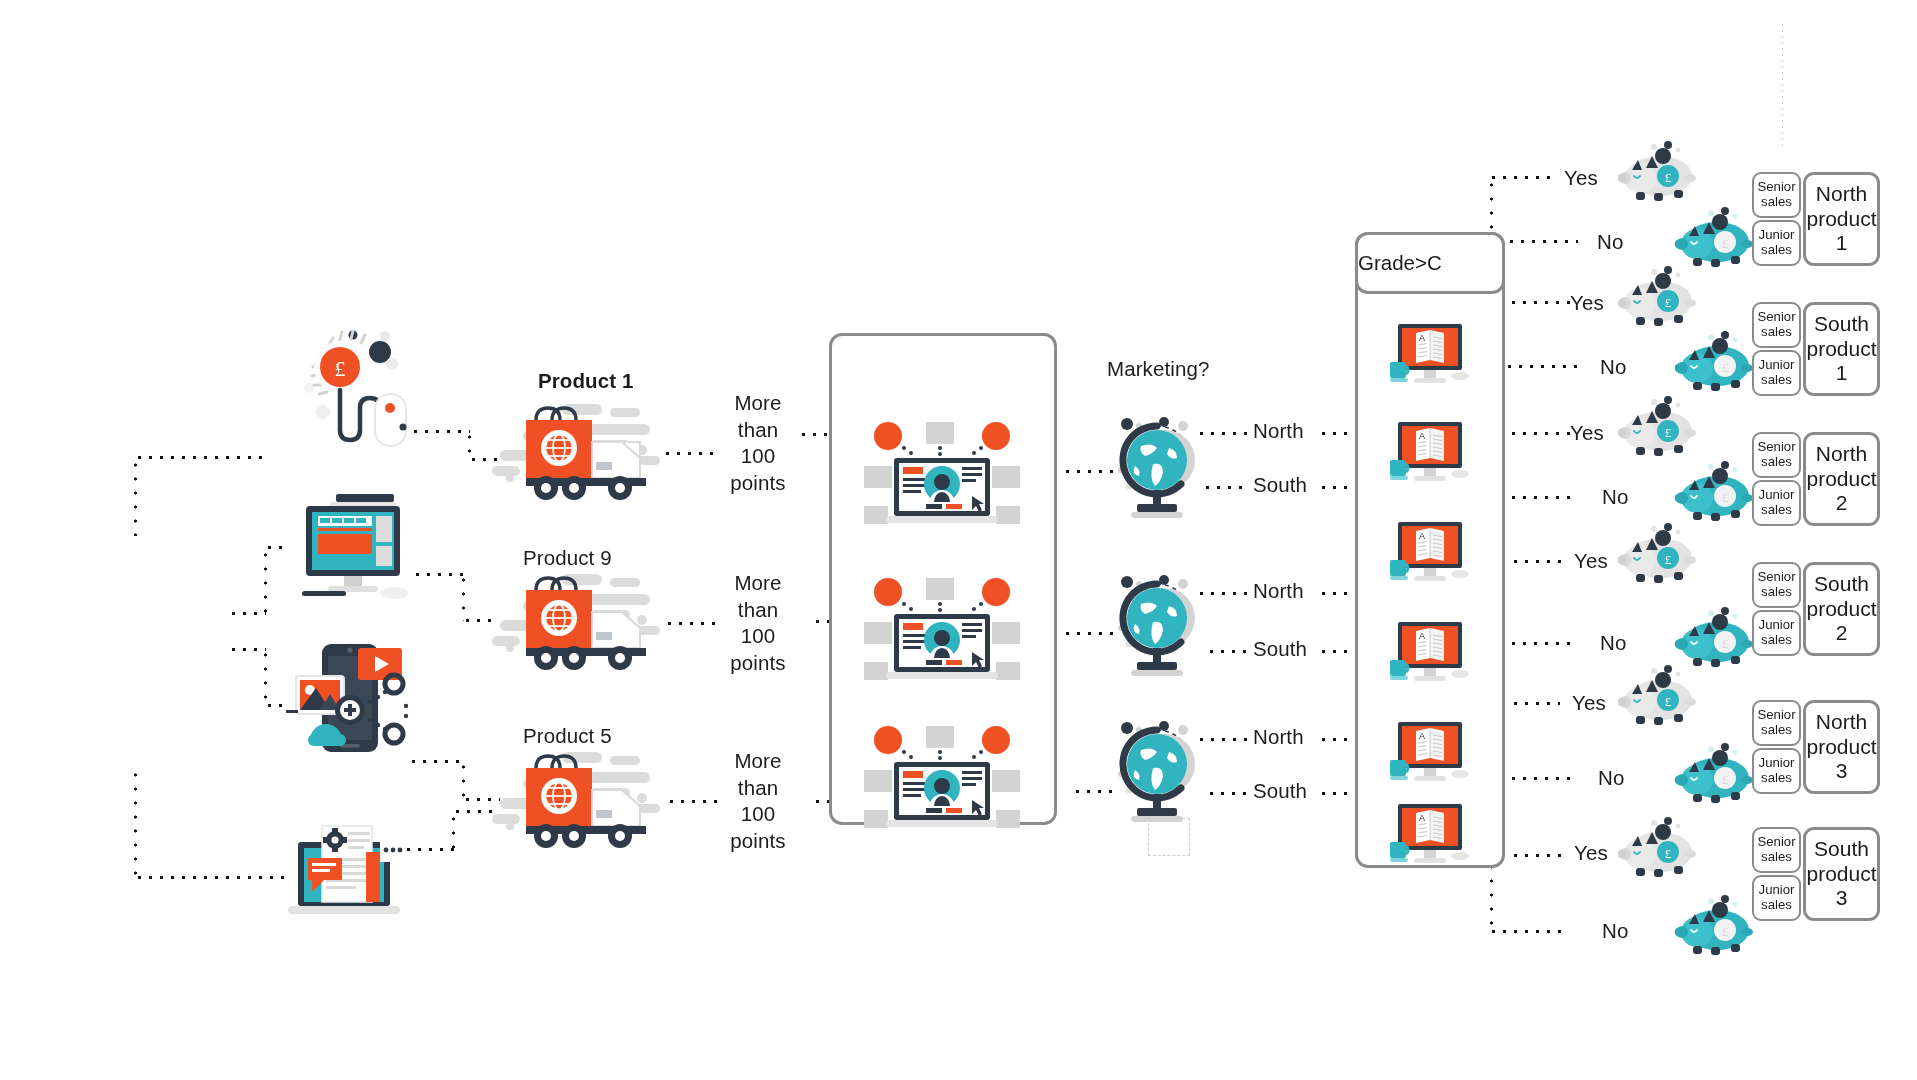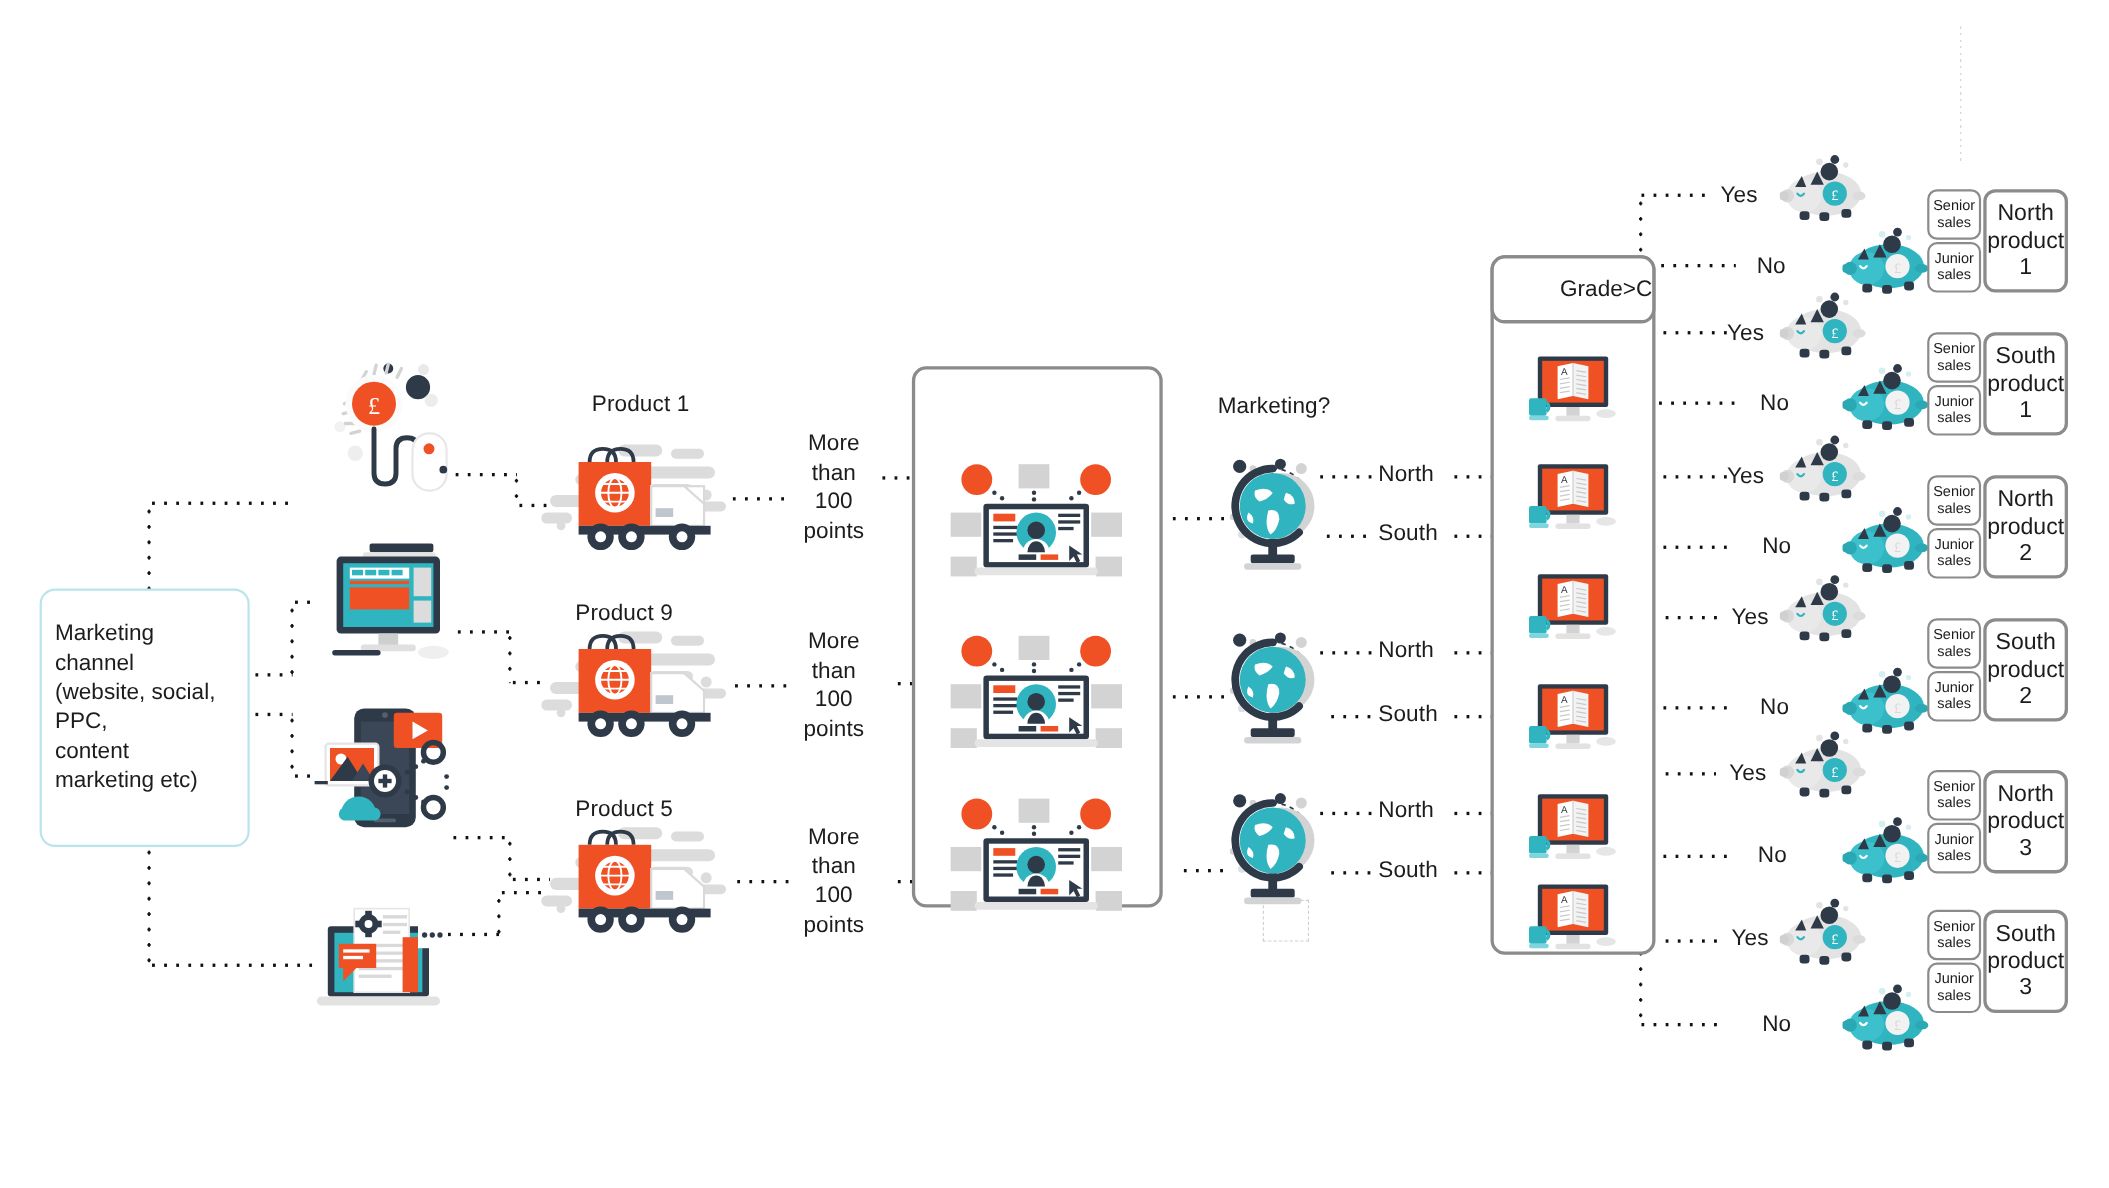--- a/index.html
+++ b/index.html
@@ -52,21 +52,21 @@
     position: absolute;
     border: 3.4px solid #8b8b8b;
     border-radius: 13px;
     background: #ffffff;
   }
   .gbox-head {
     position: absolute;
     border: 3.4px solid #8b8b8b;
     border-radius: 13px;
     background: #ffffff;
-    display: flex; align-items: center; justify-content: flex-end;
+    display: flex; align-items: center; justify-content: flex-start;
     font-size: 20.5px;
     color: #1c1c1c;
   }
 
   
   .res-group { position: absolute; }
   .res-main {
     position: absolute;
     border: 3px solid #8b8b8b;
     border-radius: 11px;
@@ -194,28 +194,20 @@
     <div class="dot-h" style="left:1508px; top:777px; width:70px;"></div>
 
     <div class="dot-h" style="left:1510px; top:854px; width:54px;"></div>
     <div class="dot-v" style="left:1490px; top:860px; height:68px;"></div>
     <div class="dot-h" style="left:1488px; top:930px; width:74px;"></div>
 
     <div class="abs" style="left:1782px; top:24px; width:1px; height:124px;
          background: repeating-linear-gradient(to bottom,#cfcfcf 0,#cfcfcf 2px,transparent 2px,transparent 6px);"></div>
   </div>
 
-  <div class="mkt-box">
-    <div class="txt">Marketing
-channel
-(website, social,
-PPC,
-content
-marketing etc)</div>
-  </div>
 
   <div class="icon" style="left:295px; top:322px; width:118px; height:126px;">
     <svg viewBox="0 0 118 126">
       <circle cx="28" cy="90" r="7" fill="#eeeeee"></circle>
       <circle cx="14" cy="66" r="5" fill="#f2f2f2"></circle>
       <circle cx="90" cy="14" r="5" fill="#e9e9e9"></circle>
       <circle cx="58" cy="13" r="4.5" fill="#2f3a48"></circle>
       <circle cx="85" cy="30" r="11" fill="#2f3a48"></circle>
       <circle cx="97" cy="42" r="6" fill="#ececec"></circle>
       <g stroke="#d3d3d3" stroke-width="3" stroke-linecap="round">
@@ -336,21 +328,21 @@
       <rect x="4" y="84" width="112" height="8" rx="4" fill="#e2e2e2"></rect>
       <rect x="96" y="18" width="22" height="22" fill="#ffffff"></rect>
       <g fill="#2f3a48">
           <circle cx="102" cy="28" r="2.4"></circle>
           <circle cx="109" cy="28" r="2.4"></circle>
           <circle cx="116" cy="28" r="2.4"></circle>
         </g>
     </svg>
   </div>
 
-  <div class="lbl" style="left:538px; top:355px;">Product 1</div>
+  <div class="lbl" style="left:538px; top:368px;font-weight:bold;">Product 1</div>
   <div class="icon" style="left:492px; top:398px; width:176px; height:110px;">
     <svg viewBox="0 0 176 110">
       <g fill="#dcdcdc">
         <rect x="70" y="6" width="40" height="11" rx="5.5"></rect>
           <rect x="118" y="10" width="30" height="9" rx="4.5"></rect>
         <rect x="58" y="26" width="100" height="11" rx="5.5"></rect>
           <rect x="98" y="42" width="40" height="10" rx="5"></rect>
         <rect x="8" y="52" width="46" height="11" rx="5.5"></rect>
           <rect x="0" y="68" width="28" height="10" rx="5"></rect>
         <circle cx="36" cy="38" r="5"></circle>

